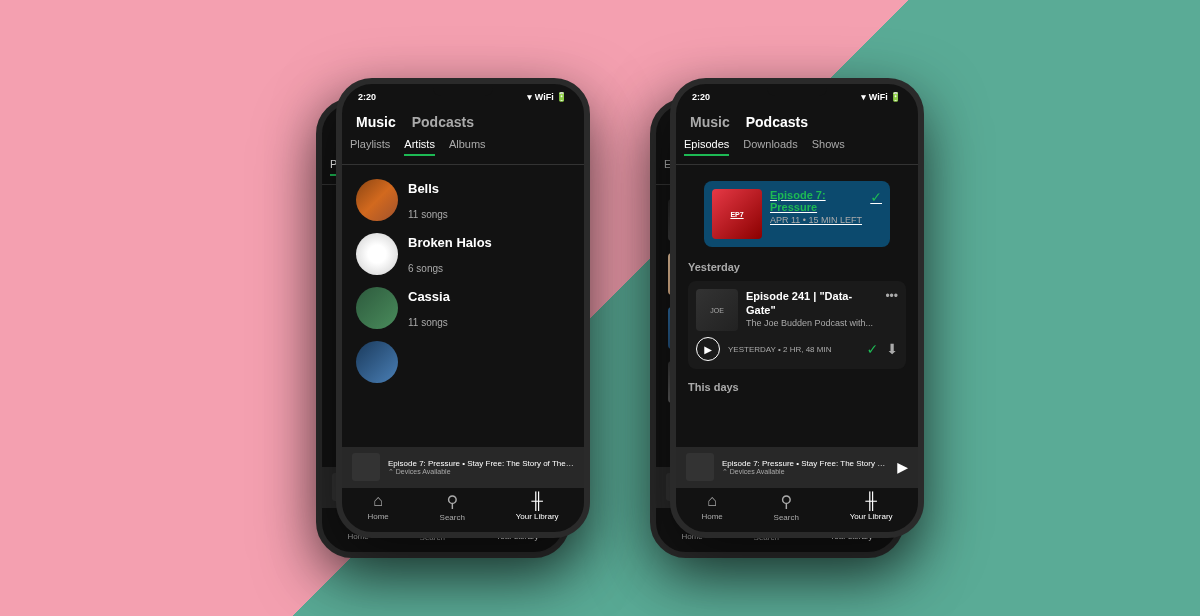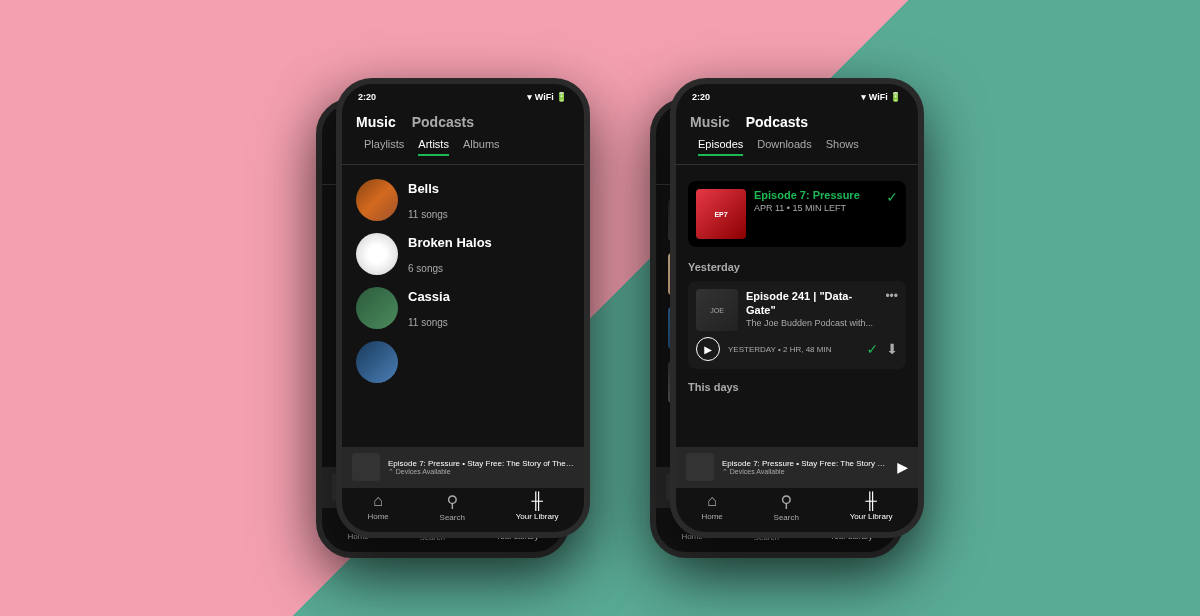--- a/index.html
+++ b/index.html
@@ -114,21 +114,21 @@
       cursor: pointer;
     }
 
     .nav-tab.active {
       color: white;
     }
 
     .sub-tabs {
       display: flex;
       gap: 14px;
-      padding: 4px 22px 8px;
+      padding: 4px 8px 8px;
       border-bottom: 1px solid #333;
       flex-shrink: 0;
     }
 
     .sub-tab {
       font-size: 11px;
       color: #aaa;
       cursor: pointer;
       padding-bottom: 4px;
     }
@@ -267,24 +267,25 @@
       text-overflow: ellipsis;
     }
 
     .mini-player-sub {
       font-size: 7px;
       color: #aaa;
     }
 
     
     .episode-featured {
-      margin: 8px 12px;
-      background: #000000;
+      margin: 8px 28px;
+      background: #0c4a6e;
       border-radius: 8px;
       overflow: hidden;
+      text-decoration: underline;
     }
 
     .episode-card {
       display: flex;
       gap: 8px;
       padding: 8px;
       align-items: flex-start;
     }
 
     .episode-thumb {

